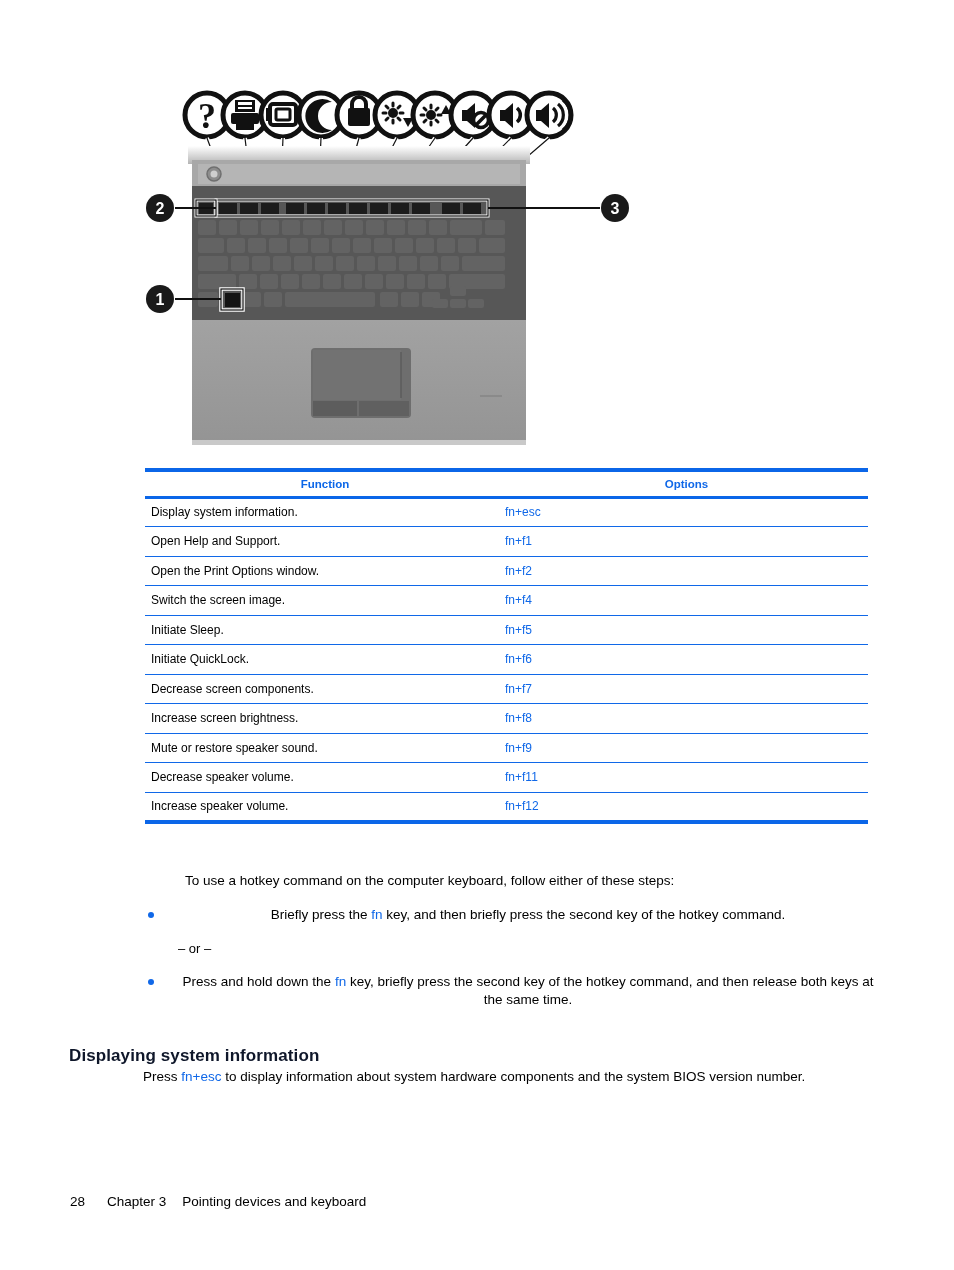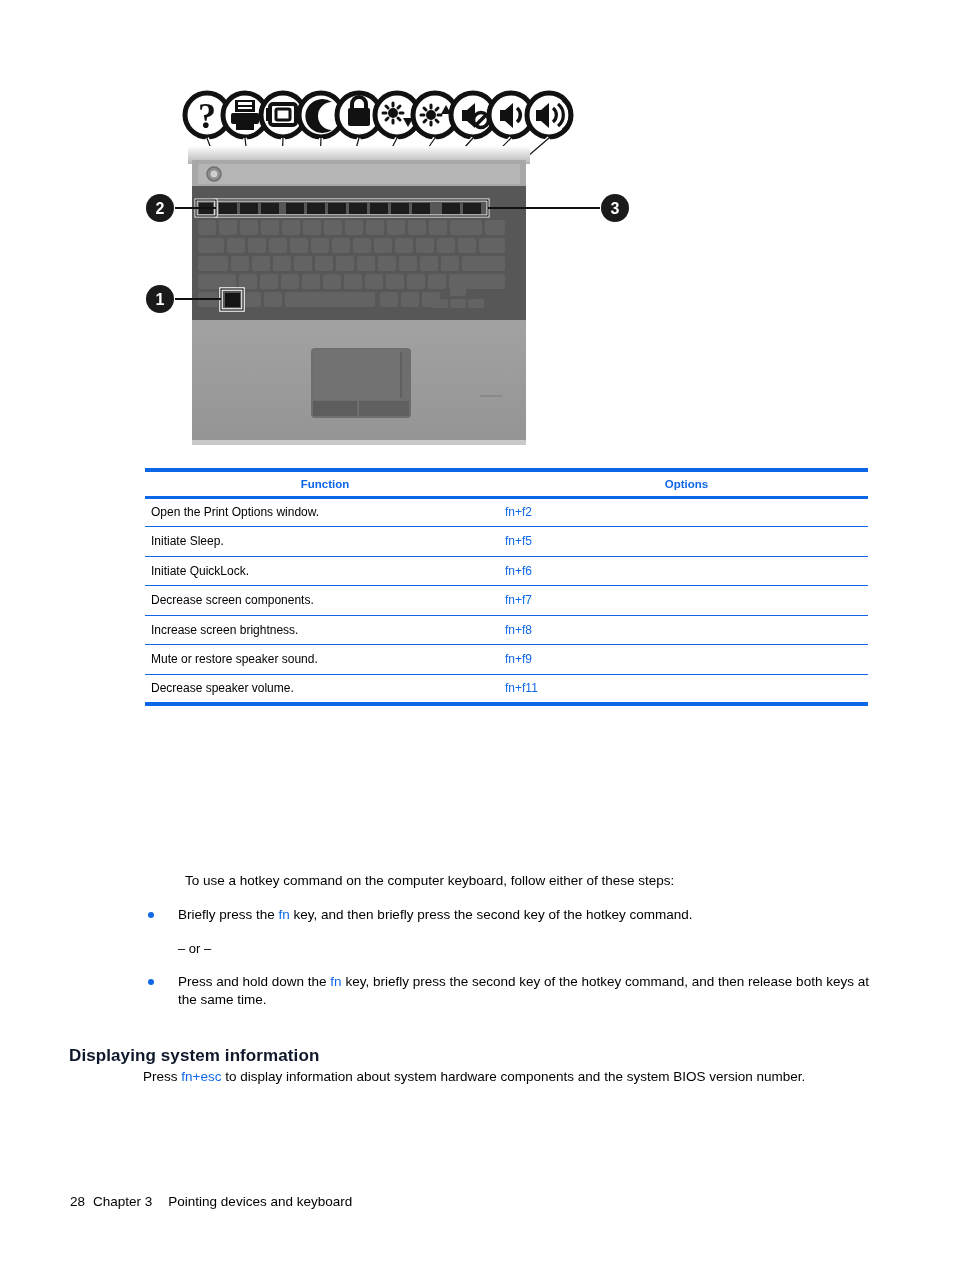--- a/index.html
+++ b/index.html
@@ -83,20 +83,21 @@
     left: 5px;
     top: 6px;
     width: 6px;
     height: 6px;
     border-radius: 50%;
     background: #1068E8;
   }
   .bullet-row .btext {
     display: block;
     margin-left: 35px;
+    text-align: center;
   }
   #bullet-1 { top: 906px; }
   #or-line  { left: 178px; top: 940px; font-size: 13px; }
   #bullet-2 { top: 973px; }
 
   
   #section-heading {
     position: absolute;
     left: 69px;
     top: 1032px;
@@ -119,21 +120,21 @@
 
   
   #page-footer {
     position: absolute;
     left: 70px;
     top: 1194px;
     font-size: 13.5px;
     color: #000000;
     white-space: pre;
   }
-  #page-footer .pf-num { margin-right: 8px; }
+  #page-footer .pf-num { margin-right: 22px; }
   #page-footer .pf-chap { margin-right: 16px; }
 </style>
 </head>
 <body>
 
 <div id="illustration">
   <svg width="520" height="390" viewBox="0 0 520 390" xmlns="http://www.w3.org/2000/svg">
     <defs>
       <linearGradient id="hingeGrad" x1="0" y1="0" x2="0" y2="1">
         <stop offset="0%" stop-color="#ffffff"></stop>
@@ -400,24 +401,36 @@
       <col class="col-hk">
     </colgroup>
   <thead>
     <tr>
       <th>Function</th>
       <th class="hotkey">Options</th>
     </tr>
   </thead>
   <tbody id="hotkey-table-body">
       <tr>
+        <td>Display system information.</td>
+        <td class="hotkey">fn+esc</td>
+      </tr>
+      <tr>
+        <td>Open Help and Support.</td>
+        <td class="hotkey">fn+f1</td>
+      </tr>
+      <tr>
         <td>Open the Print Options window.</td>
         <td class="hotkey">fn+f2</td>
       </tr>
       <tr>
+        <td>Switch the screen image.</td>
+        <td class="hotkey">fn+f4</td>
+      </tr>
+      <tr>
         <td>Initiate Sleep.</td>
         <td class="hotkey">fn+f5</td>
       </tr>
       <tr>
         <td>Initiate QuickLock.</td>
         <td class="hotkey">fn+f6</td>
       </tr>
       <tr>
         <td>Decrease screen components.</td>
         <td class="hotkey">fn+f7</td>
@@ -426,20 +439,24 @@
         <td>Increase screen brightness.</td>
         <td class="hotkey">fn+f8</td>
       </tr>
       <tr>
         <td>Mute or restore speaker sound.</td>
         <td class="hotkey">fn+f9</td>
       </tr>
       <tr>
         <td>Decrease speaker volume.</td>
         <td class="hotkey">fn+f11</td>
+      </tr>
+      <tr>
+        <td>Increase speaker volume.</td>
+        <td class="hotkey">fn+f12</td>
       </tr>
     </tbody>
 </table>
 
 <div class="body-text" id="intro-line">To use a hotkey command on the computer keyboard, follow either of these steps:</div>
 
 <div class="bullet-row" id="bullet-1">
   <span class="dot"></span>
   <span class="btext"><span>Briefly press the </span><span class="kbd-blue">fn</span><span> key, and then briefly press the second key of the hotkey command.</span></span>
 </div>

